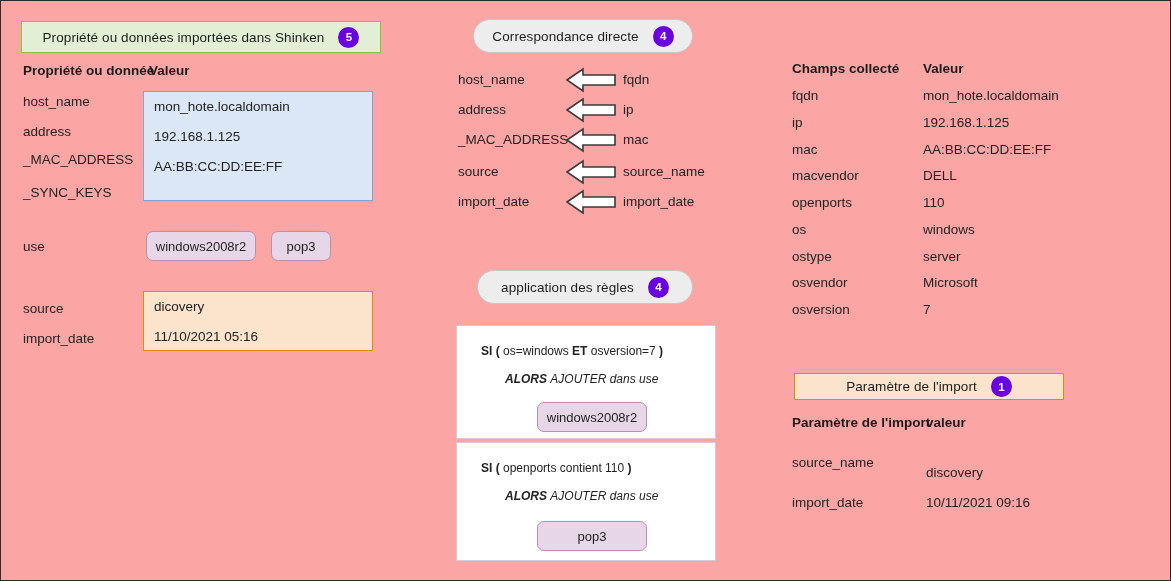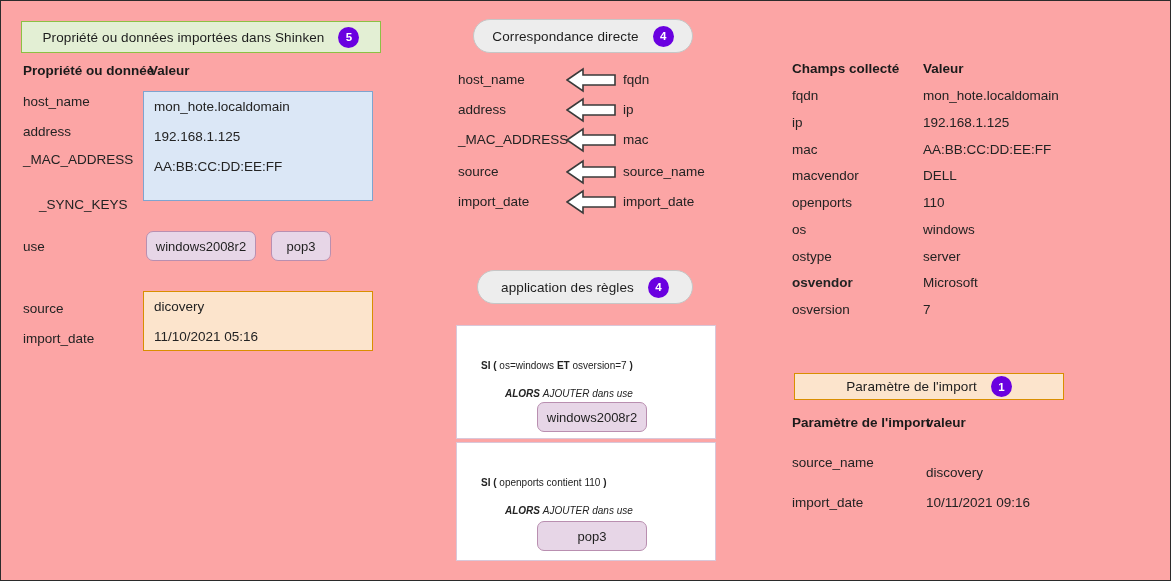--- a/index.html
+++ b/index.html
@@ -130,24 +130,23 @@
 
   
   .rule-card {
     position: absolute;
     box-sizing: border-box;
     background: #ffffff;
     border: 1px solid #d9c7d9;
   }
   .rule-line {
     position: absolute;
-    font-size: 10px;
-    color: #232323;
-    white-space: nowrap;
-    margin-top: 16px;
+    font-size: 12px;
+    color: #232323;
+    white-space: nowrap;
   }
   .rule-line b { font-weight: bold; }
   .rule-if   { left: 24px; }
   .rule-then { left: 48px; font-style: italic; }
 </style>
 </head>
 <body>
 
 <div id="canvas">
 
@@ -161,21 +160,21 @@
 
   <div class="valbox valbox-blue" style="left:142px; top:90px; width:230px; height:110px;">
     <div class="vb-line" style="top:7px;">mon_hote.localdomain</div>
     <div class="vb-line" style="top:37px;">192.168.1.125</div>
     <div class="vb-line" style="top:67px;">AA:BB:CC:DD:EE:FF</div>
   </div>
 
   <div class="row-key" style="left:22px; top:93px;">host_name</div>
   <div class="row-key" style="left:22px; top:123px;">address</div>
   <div class="row-key" style="left:22px; top:151px;">_MAC_ADDRESS</div>
-  <div class="row-key" style="left:22px; top:196px;margin-left:16px;">_SYNC_KEYS</div>
+  <div class="row-key" style="left:22px; top:184px;">_SYNC_KEYS</div>
 
   <div class="row-key" style="left:22px; top:238px;">use</div>
   <div class="chip" style="left:145px; top:230px; width:110px;">windows2008r2</div>
   <div class="chip" style="left:270px; top:230px; width:60px;">pop3</div>
 
   <div class="valbox valbox-orange" style="left:142px; top:290px; width:230px; height:60px;">
     <div class="vb-line" style="top:7px;">dicovery</div>
     <div class="vb-line" style="top:37px;">11/10/2021 05:16</div>
   </div>
   <div class="row-key" style="left:22px; top:300px;">source</div>
@@ -259,21 +258,21 @@
   <div class="row-key" style="left:791px; top:141px;">mac</div>
   <div class="row-val" style="left:922px; top:141px;">AA:BB:CC:DD:EE:FF</div>
   <div class="row-key" style="left:791px; top:167px;">macvendor</div>
   <div class="row-val" style="left:922px; top:167px;">DELL</div>
   <div class="row-key" style="left:791px; top:194px;">openports</div>
   <div class="row-val" style="left:922px; top:194px;">110</div>
   <div class="row-key" style="left:791px; top:221px;">os</div>
   <div class="row-val" style="left:922px; top:221px;">windows</div>
   <div class="row-key" style="left:791px; top:248px;">ostype</div>
   <div class="row-val" style="left:922px; top:248px;">server</div>
-  <div class="row-key" style="left:791px; top:274px;font-weight:bold;">osvendor</div>
+  <div class="row-key" style="left:791px; top:274px;">osvendor</div>
   <div class="row-val" style="left:922px; top:274px;">Microsoft</div>
   <div class="row-key" style="left:791px; top:301px;">osversion</div>
   <div class="row-val" style="left:922px; top:301px;">7</div>
 
   <div class="hdr-bar hdr-orange" style="left:793px; top:372px; width:270px; height:27px;">
     <span class="hdr-label">Paramètre de l'import</span>
     <span class="badge">1</span>
   </div>
 
   <div class="col-head" style="left:791px; top:414px;">Paramètre de l'import</div>

